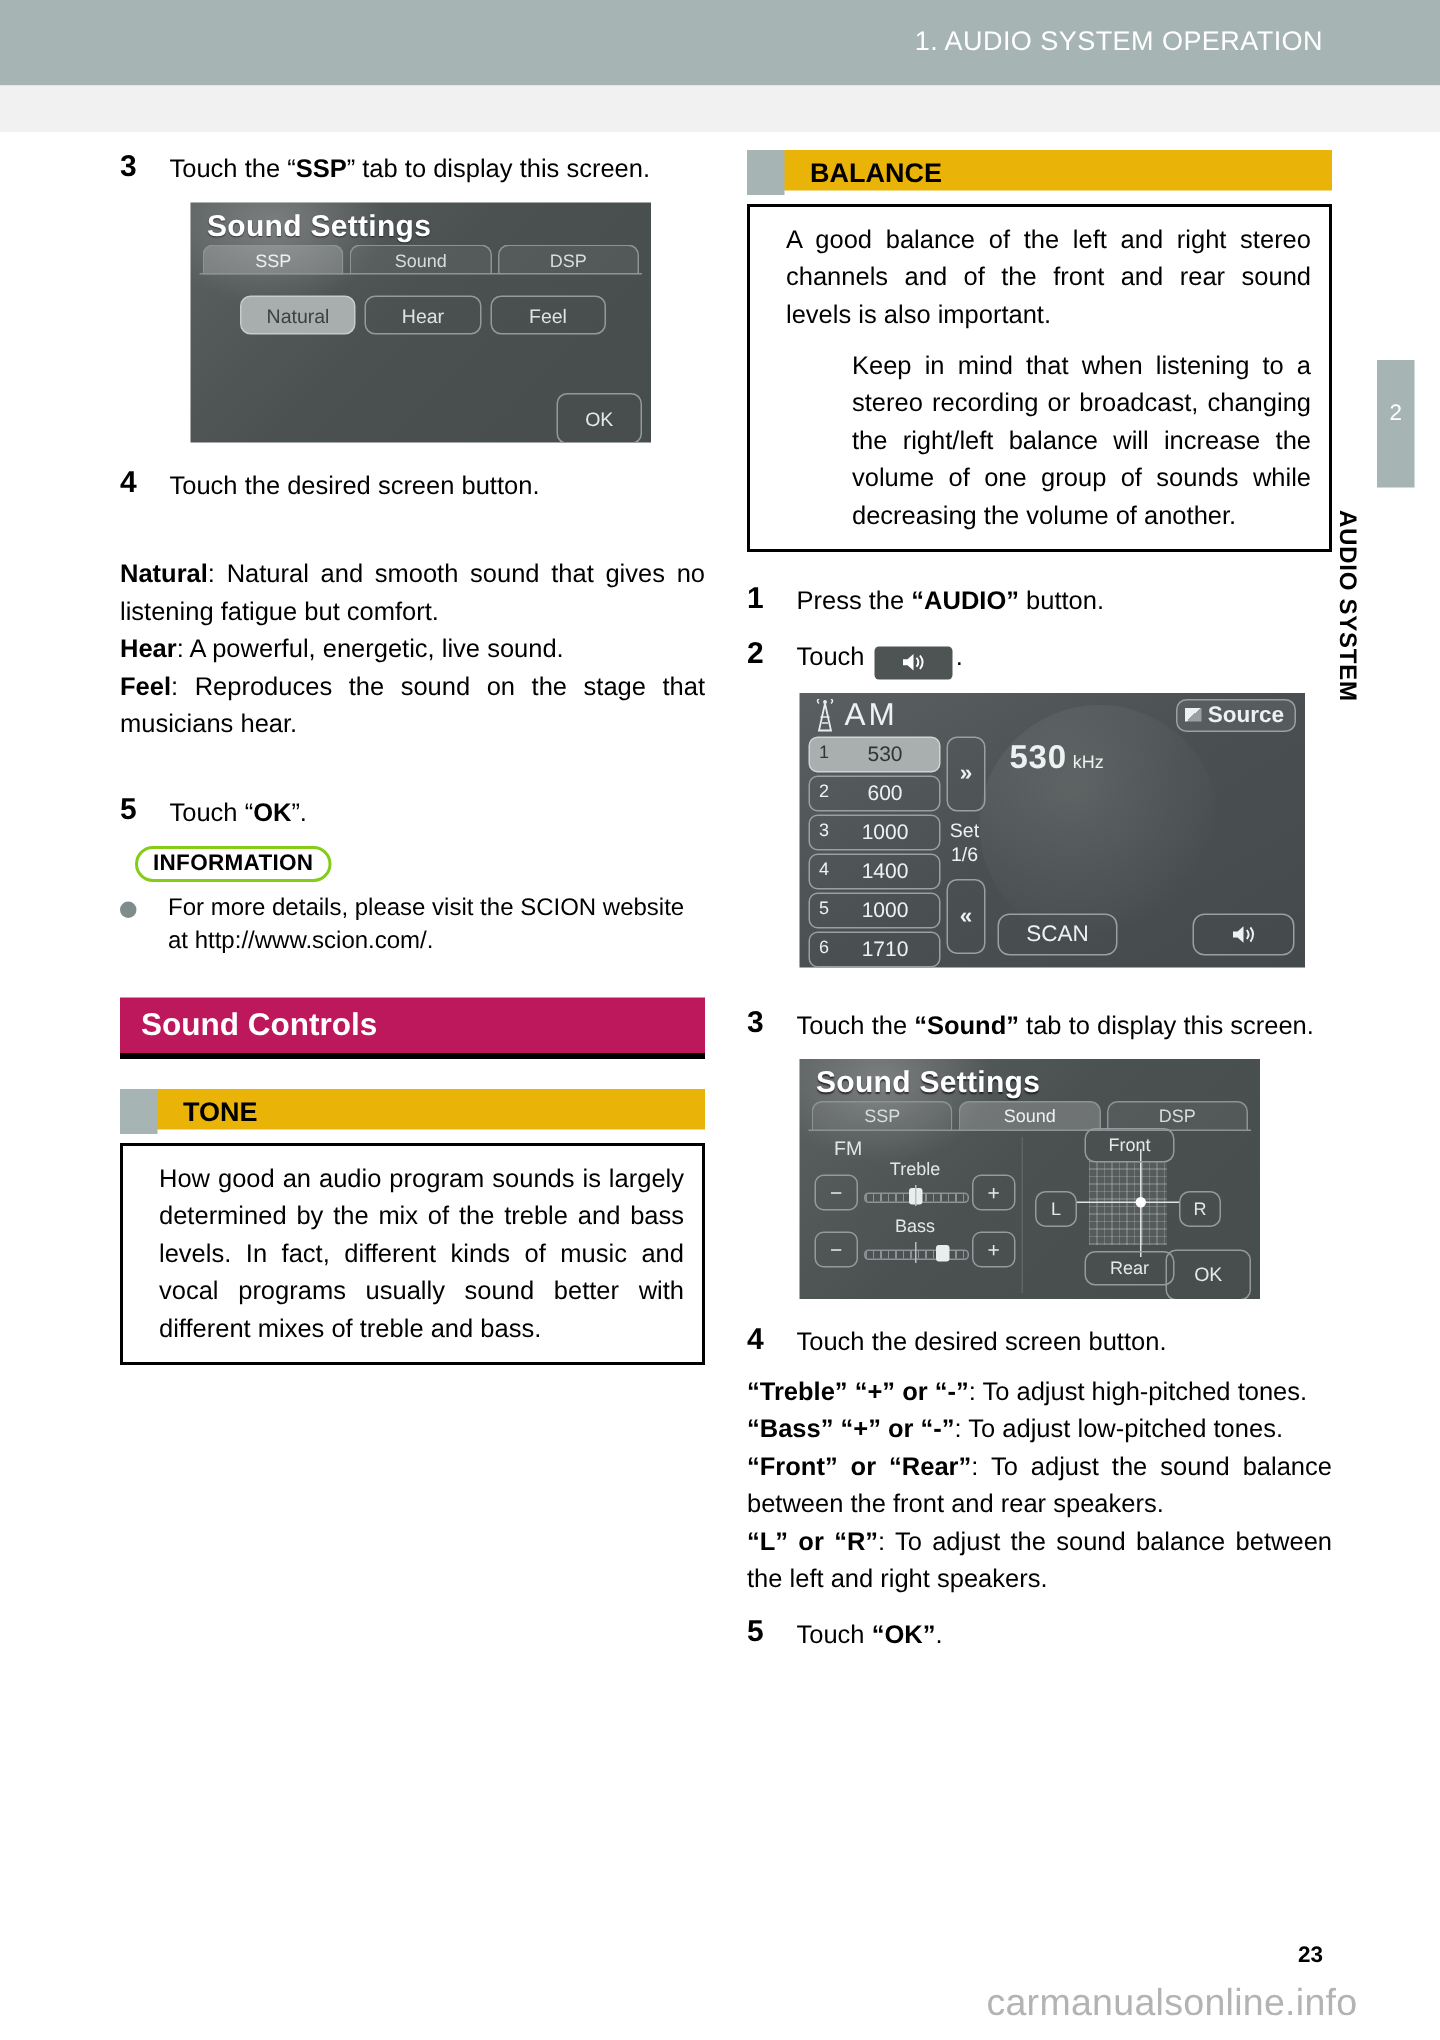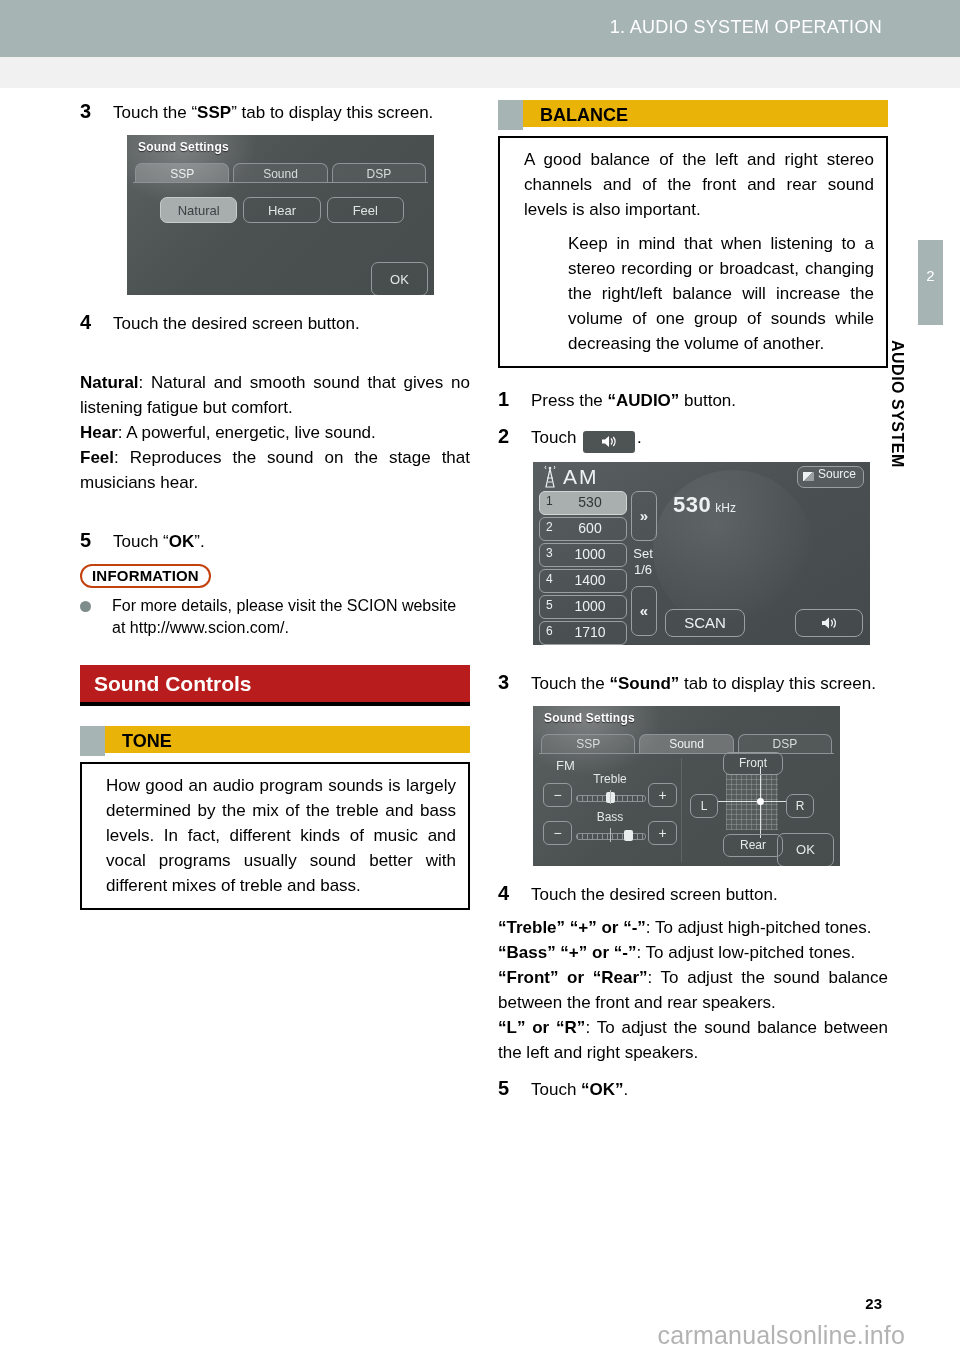--- a/index.html
+++ b/index.html
@@ -58,36 +58,36 @@
   .spacer-12{height:12px;}
   .spacer-16{height:16px;}
   .spacer-20{height:20px;}
   .spacer-26{height:26px;}
   .spacer-34{height:34px;}
 
   
   .info-wrap{margin-top:10px;}
   .info-label{
     display:inline-block;
-    border:2px solid #c2410c;border-radius:12px;
+    border:2px solid #84cc16;border-radius:12px;
     padding:1px 10px 2px 10px;
-    font-size:15px;font-weight:bold;letter-spacing:.2px;
+    font-size:15px;font-weight:bold;letter-spacing:.2px;margin-left:10px;
   }
   .info-item{
     display:flex;gap:21px;margin-top:7px;
     font-size:16px;line-height:22px;
   }
   .info-bullet{
     width:11px;height:11px;border-radius:50%;
     background:#7f8c8c;flex:0 0 auto;margin-top:6px;
   }
   
   .sec-head{
     position:relative;
-    background:#b91c1c;height:37px;
+    background:#be185d;height:37px;
     border-bottom:4px solid #000;
     margin-top:26px;
   }
   .sec-head span{
     position:absolute;left:14px;top:7px;
     font-size:21px;font-weight:bold;color:#ffffff;
   }
   
   .sub-head{
     position:relative;background:#eab308;height:27px;margin-top:20px;
@@ -109,21 +109,21 @@
   .callout p{margin:0;}
   .callout p + p{margin-top:9px;margin-left:44px;}
 
   
   .shot{position:relative;background:#4e5354;overflow:hidden;
         font-family:"Liberation Sans", sans-serif;}
 
   
   .ss{width:307px;height:160px;margin:10px 0 0 47px;
       background:linear-gradient(135deg,#5b6061 0%,#4b5051 45%,#474c4d 100%);}
-  .ss-title{position:absolute;left:11px;top:5px;font-size:12px;color:#fff;
+  .ss-title{position:absolute;left:11px;top:5px;font-size:20px;color:#fff;
             font-weight:bold;letter-spacing:.2px;
             text-shadow:0 1px 1px rgba(0,0,0,.6);}
   .ss-glow{position:absolute;left:-20px;top:-40px;width:150px;height:110px;
            background:radial-gradient(ellipse at center,rgba(255,255,255,.22),rgba(255,255,255,0) 70%);}
   .ss-tabs{position:absolute;left:6px;top:28px;width:295px;height:20px;display:flex;}
   .ss-tab{flex:1;margin:0 2px;border:1px solid #8d9395;border-bottom:none;
           border-radius:7px 7px 0 0;font-size:12px;color:#d8dcdc;
           display:flex;align-items:center;justify-content:center;
           background:rgba(255,255,255,.06);}
   .ss-tab.active{background:rgba(255,255,255,.20);color:#eef1f1;}
@@ -166,22 +166,22 @@
   .ss2 .fdot{position:absolute;left:31px;top:24px;width:7px;height:7px;border-radius:50%;background:#fff;}
 
   
   .am{width:337px;height:183px;margin:9px 0 0 35px;
       background:linear-gradient(150deg,#5a6061 0%,#4a5051 50%,#444a4b 100%);}
   .am-tower{position:absolute;left:7px;top:4px;width:20px;height:22px;}
   .am-band{position:absolute;left:30px;top:3px;font-size:21px;color:#eef1f1;letter-spacing:2px;}
   .am-ring{position:absolute;left:120px;top:8px;width:160px;height:160px;border-radius:50%;
            background:radial-gradient(circle at 40% 35%,rgba(255,255,255,.10),rgba(255,255,255,.02) 60%,rgba(255,255,255,0) 70%);}
   .am-source{position:absolute;right:6px;top:4px;height:20px;padding:0 7px 0 20px;
-             border:1px solid #9aa0a1;border-radius:7px;color:#eef1f1;font-size:12px;
-             display:flex;align-items:flex-start;background:rgba(255,255,255,.07);}
+             border:1px solid #9aa0a1;border-radius:7px;color:#eef1f1;font-size:15px;
+             display:flex;align-items:center;background:rgba(255,255,255,.07);font-weight:bold;}
   .am-source .sq{position:absolute;left:5px;top:5px;width:11px;height:9px;
                  background:linear-gradient(135deg,#eef1f1 50%,#9aa0a1 50%);}
   .am-presets{position:absolute;left:6px;top:29px;width:88px;}
   .am-preset{height:22px;margin-bottom:2px;border:1px solid #9aa0a1;border-radius:6px;
              position:relative;color:#eef1f1;font-size:14px;}
   .am-preset.sel{background:#a9aeaf;color:#303536;border-color:#cfd4d4;}
   .am-preset .pn{position:absolute;left:6px;top:2px;font-size:12px;}
   .am-preset .pv{position:absolute;left:0;top:2px;width:100%;text-align:center;
                  padding-left:14px;box-sizing:border-box;font-size:14px;}
   .am-nav{position:absolute;left:98px;top:29px;width:24px;}

